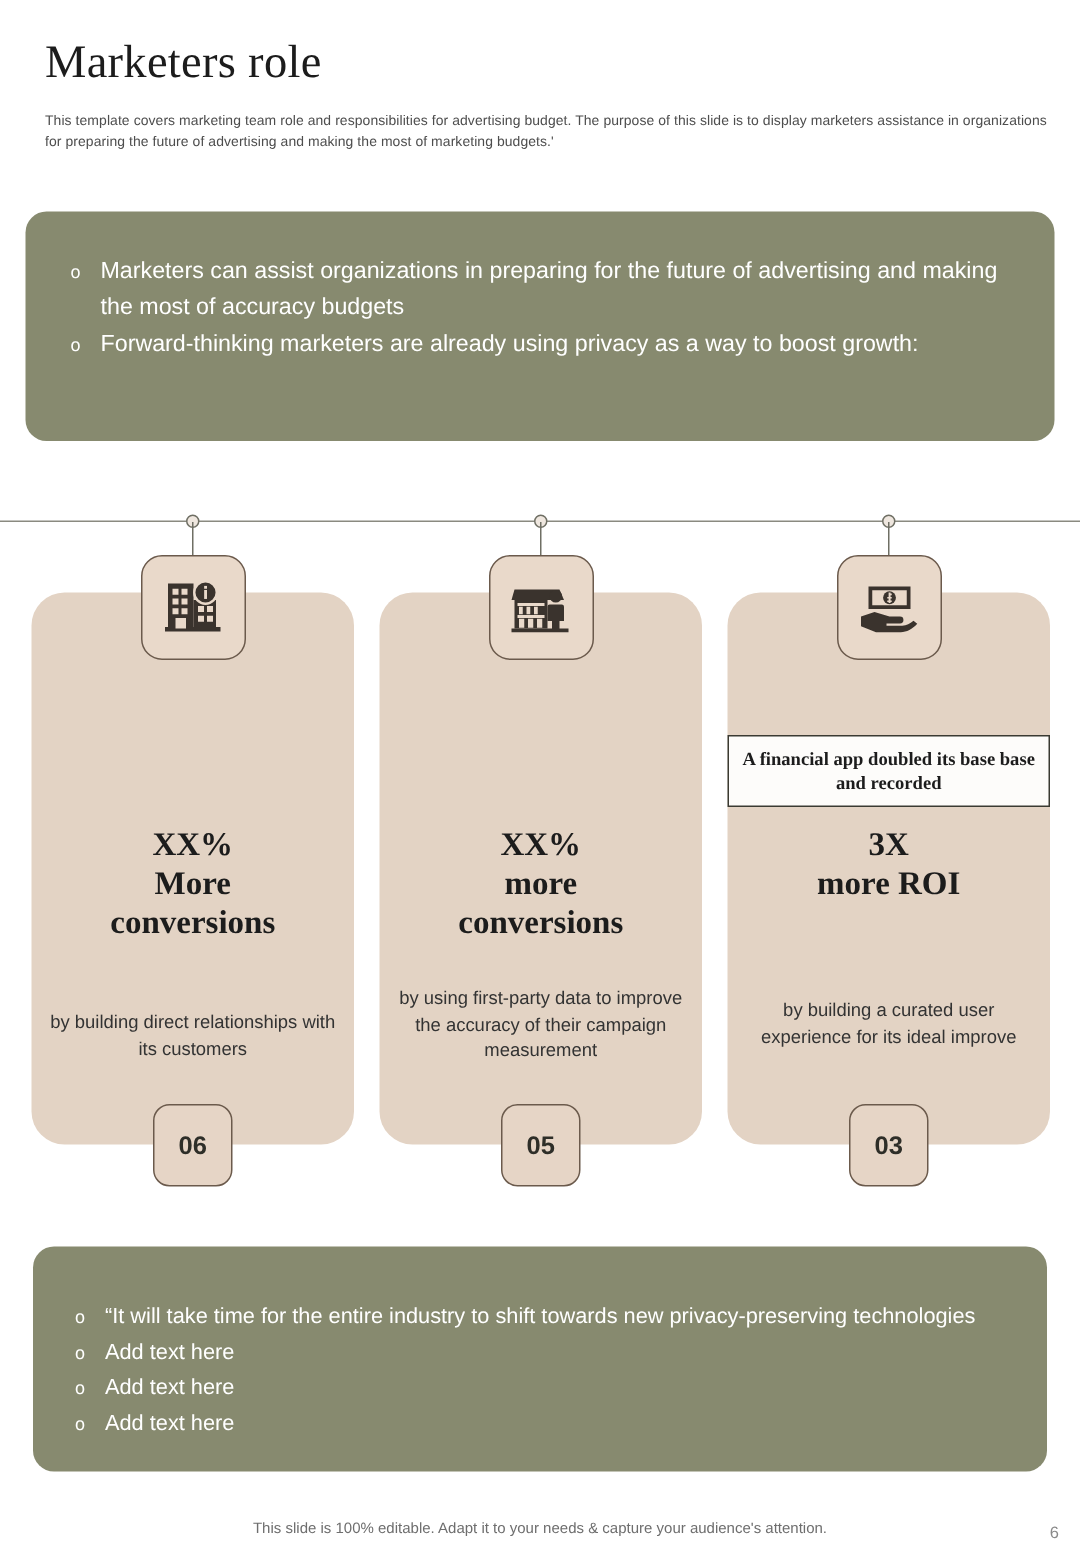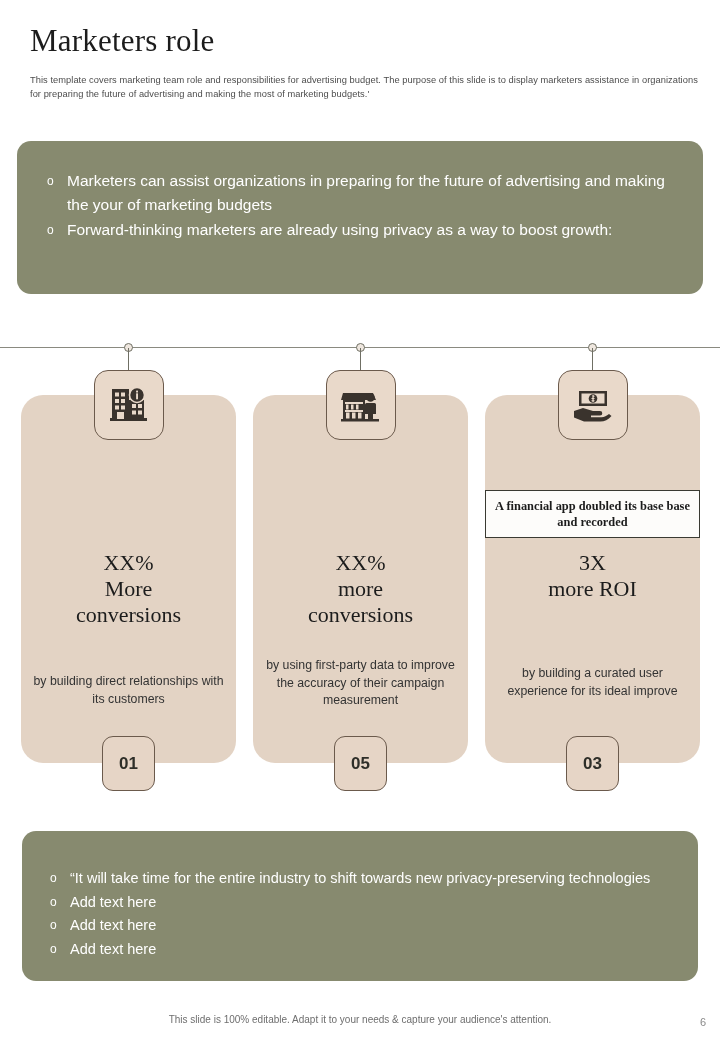--- a/index.html
+++ b/index.html
@@ -77,21 +77,21 @@
     position: absolute; left: 0; top: 95px; width: 215px; height: 48px;
     background: #fdfcfa; border: 1px solid #3a3a32;
     display: flex; align-items: center; justify-content: center; text-align: center;
     font-family: "Liberation Serif", serif;
     font-size: 12.4px; font-weight: 700; color: #1c1c1c; line-height: 16px;
     padding: 0 6px;
   }
   .card-stat {
     position: absolute; left: 0; top: 155px; width: 215px; text-align: center;
     font-family: "Liberation Serif", serif;
-    font-size: 22px; font-weight: 400; color: #1c1c1c; line-height: 26px;
+    font-size: 22px; font-weight: 700; color: #1c1c1c; line-height: 26px;
   }
   .card-desc {
     position: absolute; left: 12px; width: 191px; text-align: center;
     font-size: 12.3px; color: #333; line-height: 17.5px;
   }
   .num-badge {
     position: absolute; width: 53px; height: 55px; top: 736px;
     background: #e6d5c6; border: 1px solid #6b5a4c; border-radius: 11px;
     display: flex; align-items: center; justify-content: center;
     font-size: 17px; font-weight: 700; color: #2e2e28;
@@ -110,21 +110,21 @@
 </head>
 <body>
 
 <div class="slide">
 
   <div class="page-title">Marketers role</div>
   <div class="page-subtitle">This template covers marketing team role and responsibilities for advertising budget. The purpose of this slide is to display marketers assistance in organizations for preparing the future of advertising and making the most of marketing budgets.'</div>
 
   <div class="green-panel" id="green-top">
     <ul class="bullet-list">
-      <li class="bullet-item">Marketers can assist organizations in preparing for the future of advertising and making the your of marketing budgets</li>
+      <li class="bullet-item">Marketers can assist organizations in preparing for the future of advertising and making the most of accuracy budgets</li>
       <li class="bullet-item">Forward-thinking marketers are already using privacy as a way to boost growth:</li>
     </ul>
   </div>
 
   <div class="timeline-rule"></div>
   <div class="node-dot" style="left:124px"></div>
   <div class="node-stem" style="left:128px"></div>
   <div class="node-dot" style="left:356px"></div>
   <div class="node-stem" style="left:360px"></div>
   <div class="node-dot" style="left:588px"></div>
@@ -154,21 +154,21 @@
         <rect x="25" y="21" width="4" height="4"></rect>
           <rect x="31" y="21" width="4" height="4"></rect>
         <rect x="25" y="27.5" width="4" height="4"></rect>
           <rect x="31" y="27.5" width="4" height="4"></rect>
       </g>
       <circle cx="30" cy="12" r="7.5" fill="#3a332d" stroke="#e9d9ca" stroke-width="1.6"></circle>
       <rect x="29.1" y="10.3" width="1.9" height="6" fill="#e9d9ca"></rect>
       <rect x="29.1" y="7.6" width="1.9" height="1.9" fill="#e9d9ca"></rect>
     </svg>
   </div>
-  <div class="num-badge" style="left:102px">01</div>
+  <div class="num-badge" style="left:102px">06</div>
 
   <div class="stat-card" style="left:253px">
     <div class="card-stat" style="white-space: pre-line;">XX%
 more
 conversions</div>
     <div class="card-desc" style="top:262px">by using first-party data to improve the accuracy of their campaign measurement</div>
   </div>
   <div class="icon-badge" style="left:326px">
     <svg width="44" height="44" viewBox="0 0 44 44" aria-hidden="true">
       <g fill="#3a332d">

